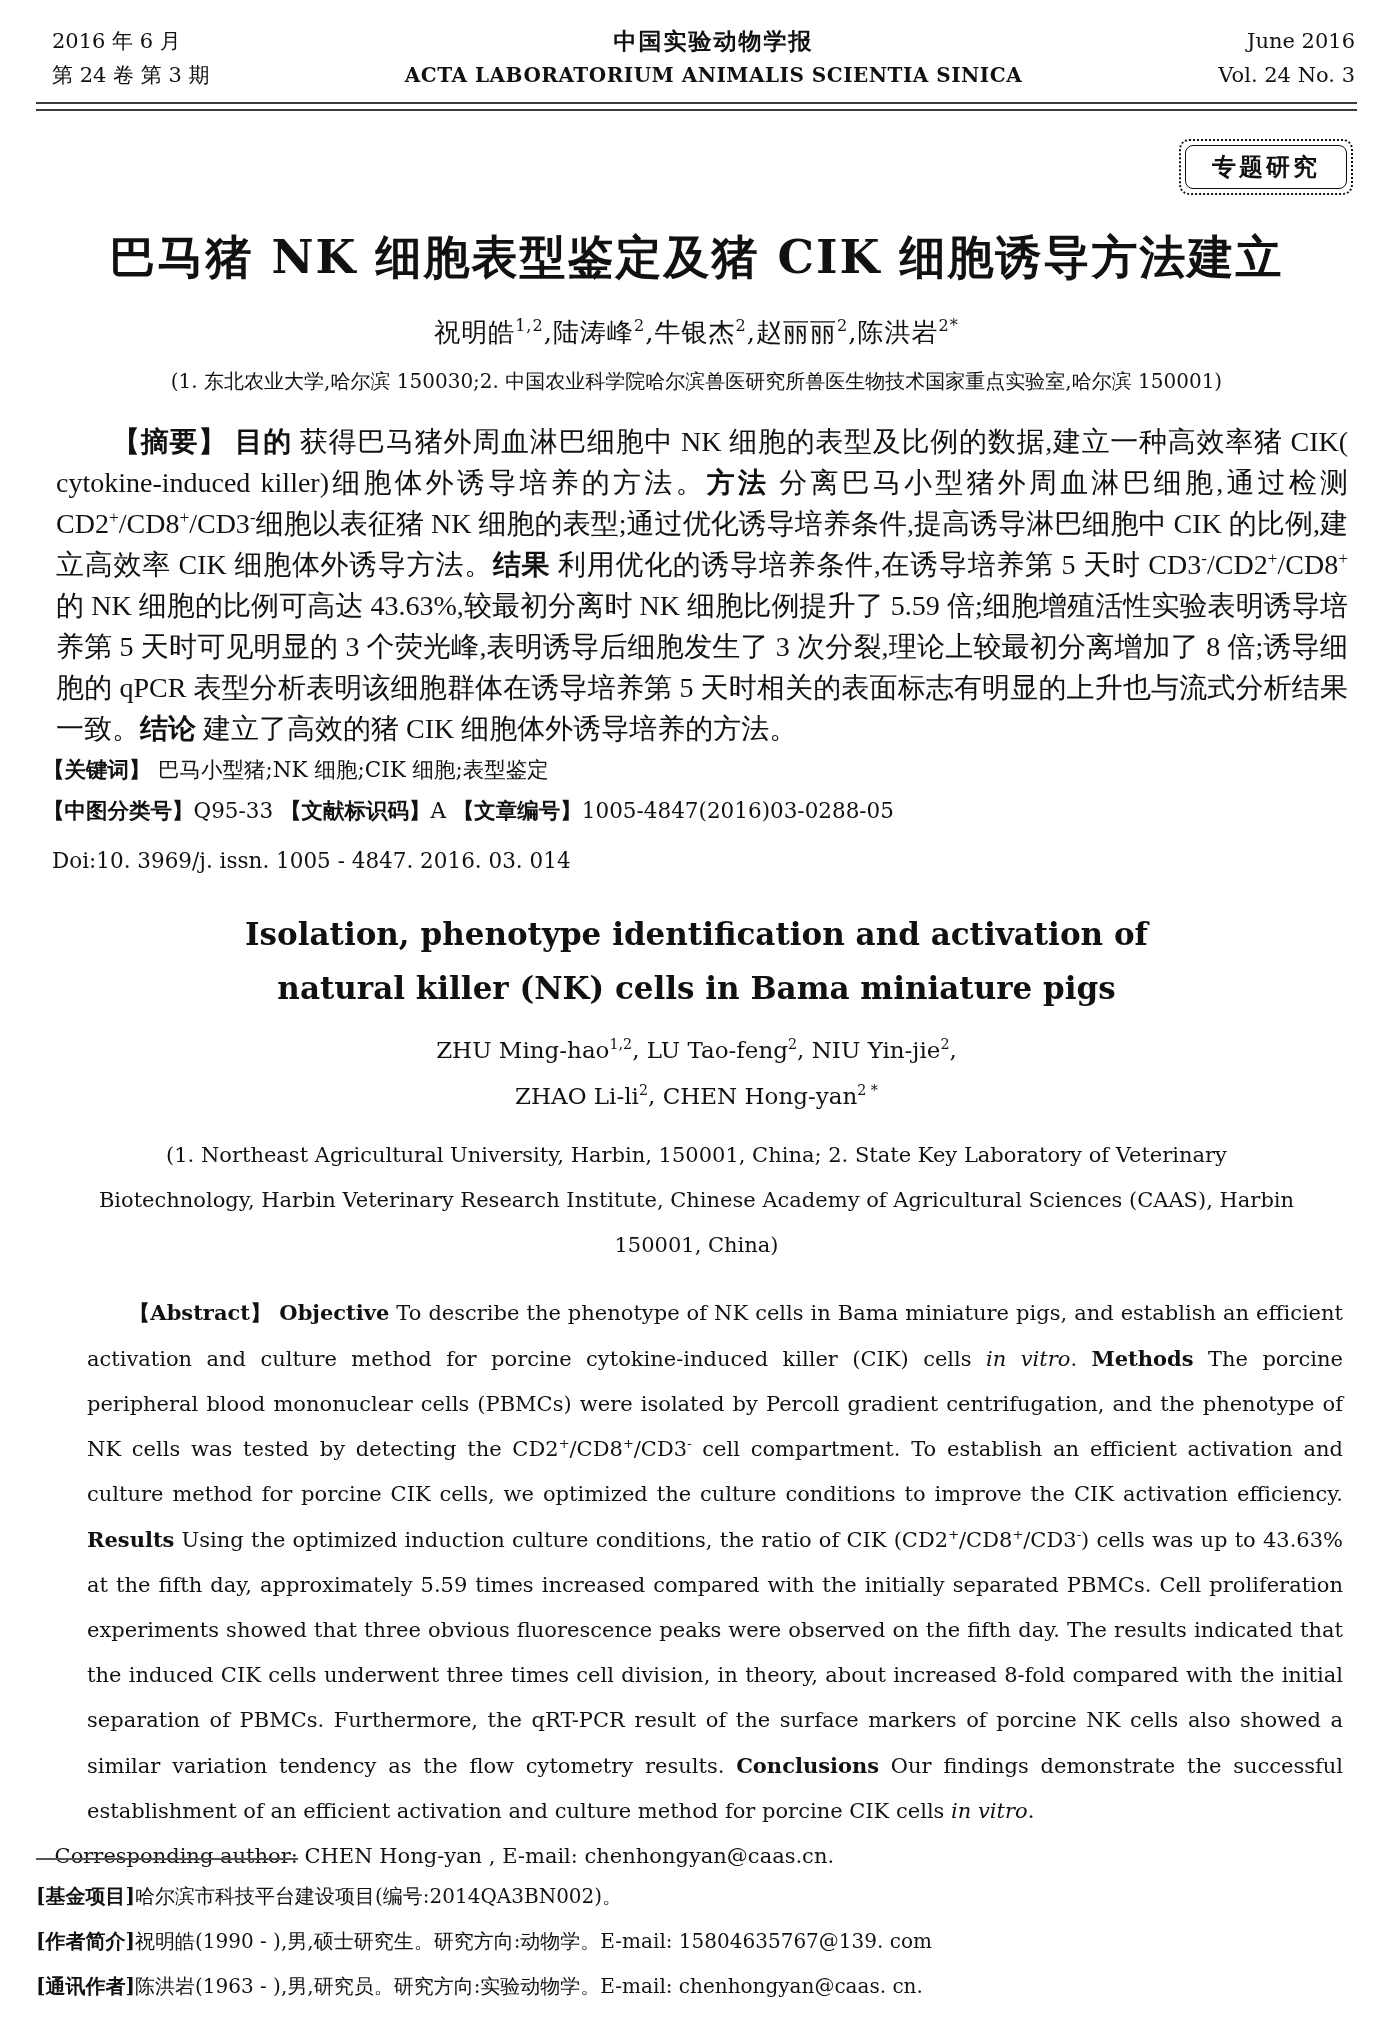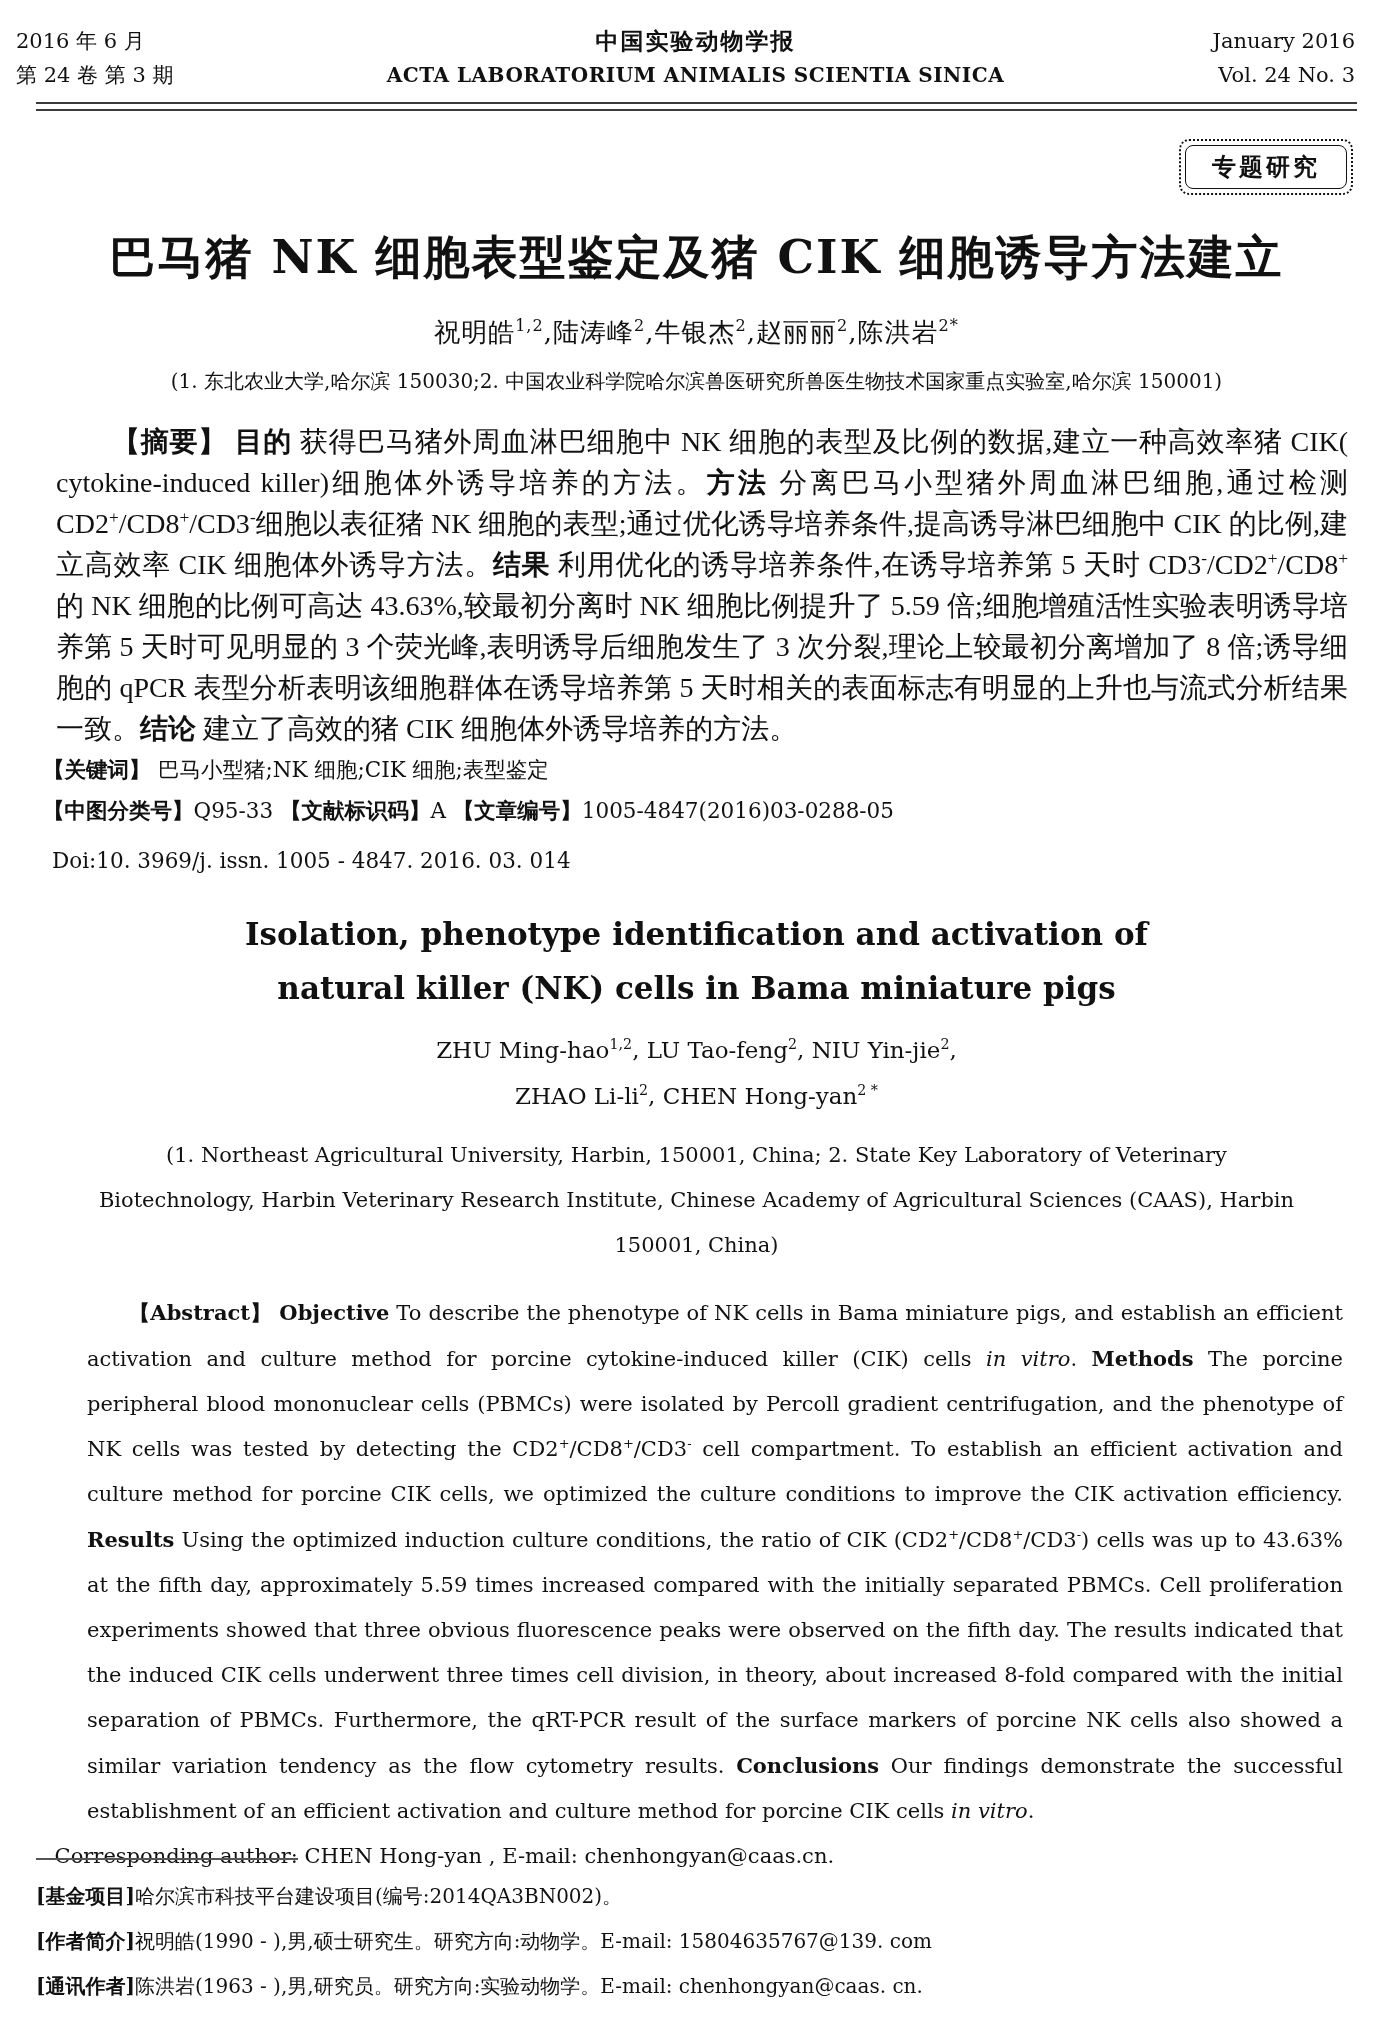--- a/index.html
+++ b/index.html
@@ -12,21 +12,21 @@
     font-family:"DejaVu Serif","Liberation Serif",serif;
     overflow:hidden;
   }
   .b{font-weight:bold;}
   .i{font-style:italic;}
   .sup{vertical-align:super;font-size:0.62em;line-height:0;}
 
   
   .header{
     display:flex;justify-content:space-between;align-items:flex-start;
-    padding:24px 38px 0 16px;
+    padding:24px 38px 0 52px;
     gap:27px;
   }
   .hdr-col{font-size:21px;line-height:34px;white-space:nowrap;}
   .hdr-left{text-align:left;min-width:230px;}
   .hdr-center{text-align:center;flex:1;}
   .hdr-right{text-align:right;min-width:210px;}
   .journal-cn{font-size:23px;font-weight:bold;letter-spacing:2px;}
   .journal-en{font-size:20px;font-weight:bold;letter-spacing:0.5px;}
   .rule-double{
     margin:10px 36px 0 36px;
@@ -108,21 +108,21 @@
   <div class="header">
     <div class="hdr-col hdr-left">
       <div>2016 年 6 月</div>
       <div>第 24 卷   第 3 期</div>
     </div>
     <div class="hdr-col hdr-center">
       <div class="journal-cn">中国实验动物学报</div>
       <div class="journal-en">ACTA LABORATORIUM ANIMALIS SCIENTIA SINICA</div>
     </div>
     <div class="hdr-col hdr-right">
-      <div>January 2016</div>
+      <div>June 2016</div>
       <div>Vol. 24   No. 3</div>
     </div>
   </div>
   <div class="rule-double"></div>
 
   <div class="badge-row">
     <div class="badge-outer">
       <div class="badge">专题研究</div>
     </div>
   </div>

